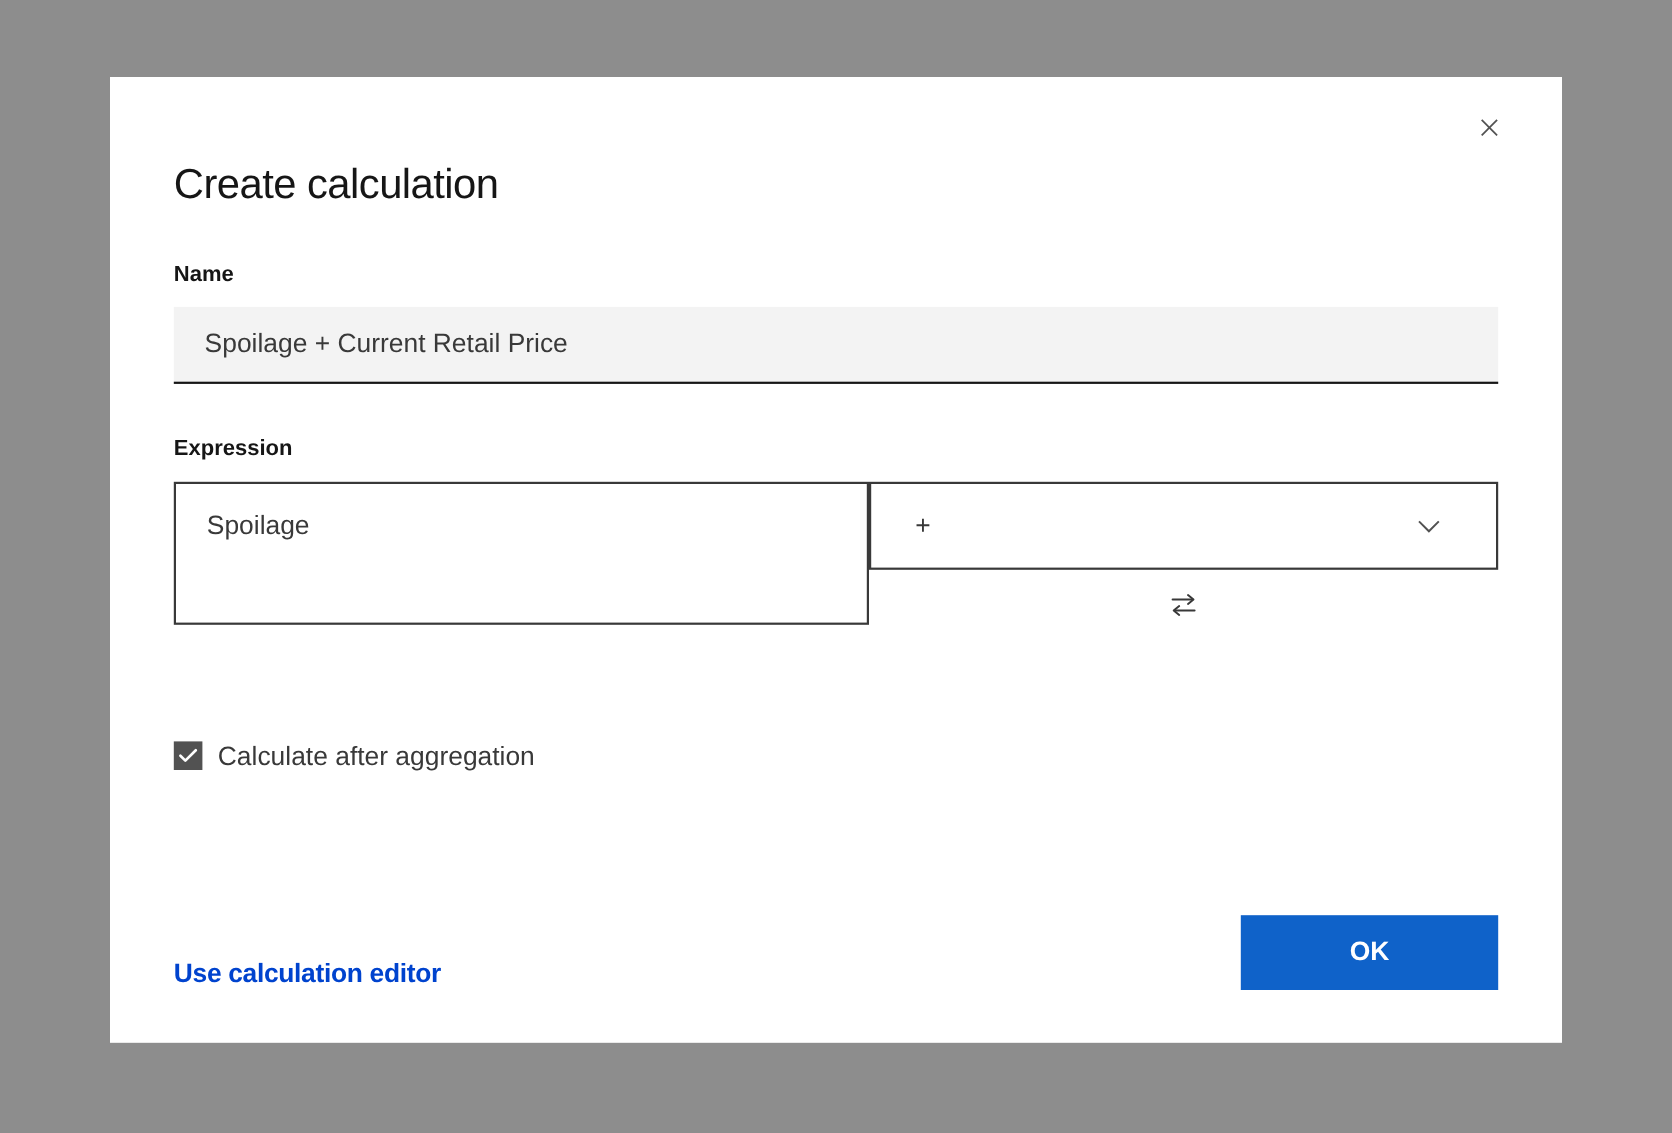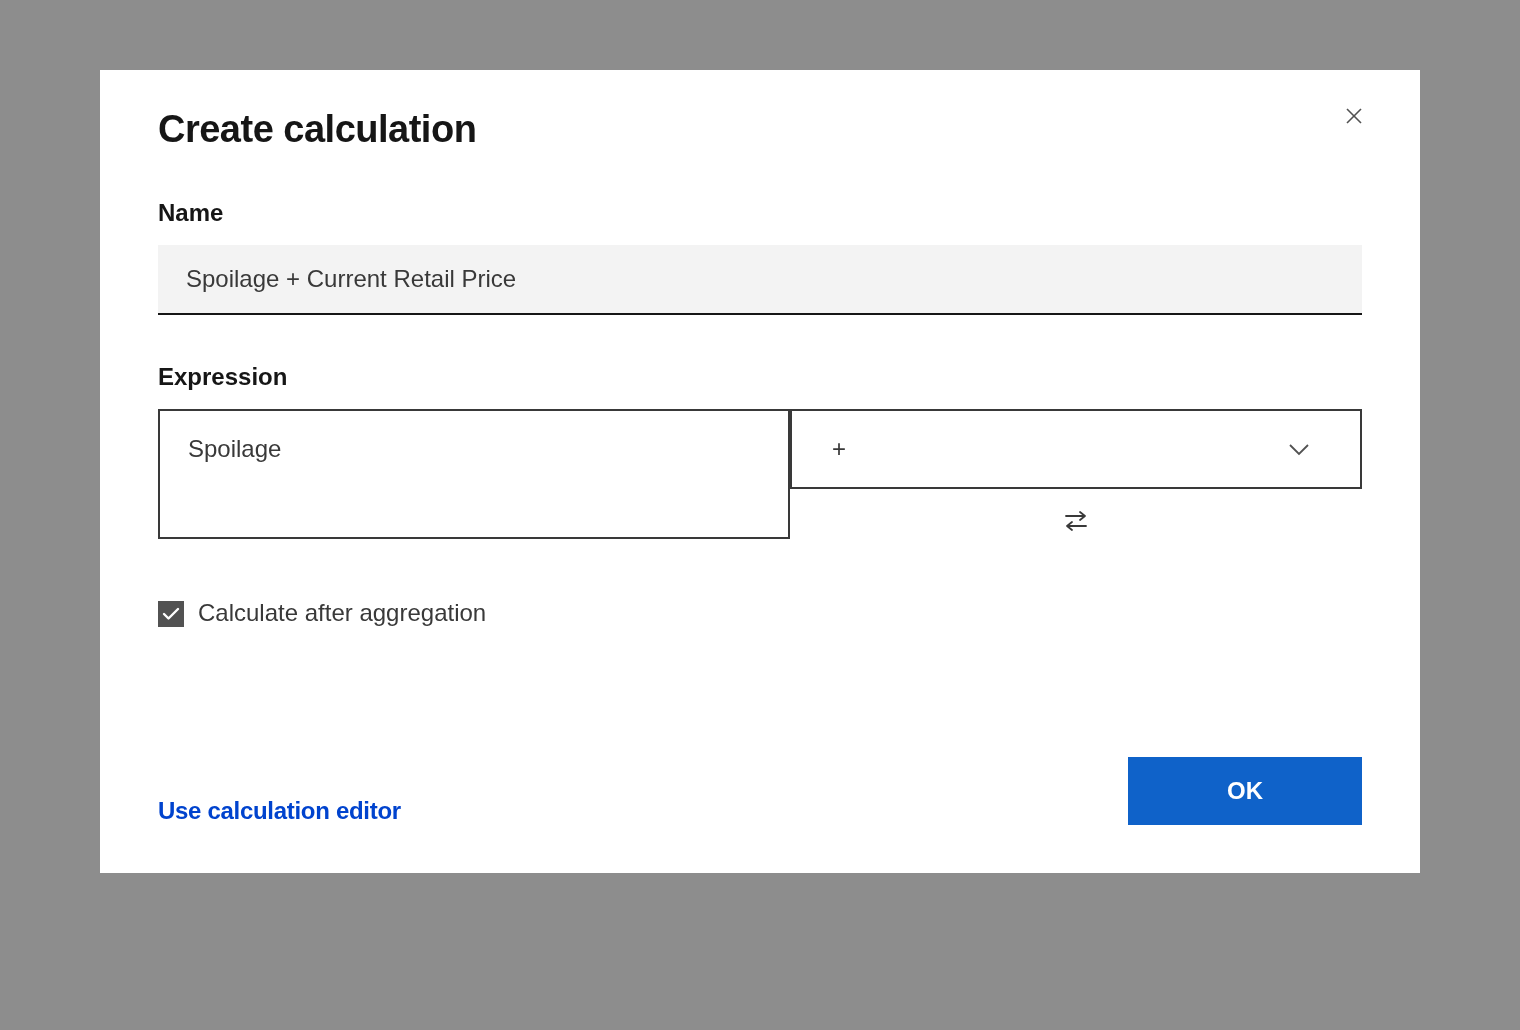--- a/index.html
+++ b/index.html
@@ -28,23 +28,24 @@
 
     .dialog-header {
       display: flex;
       justify-content: space-between;
       align-items: flex-start;
       margin-bottom: 48px;
     }
 
     .dialog-title {
       font-size: 38px;
-      font-weight: 700;
+      font-weight: 400;
       color: #161616;
       letter-spacing: -0.5px;
+      margin-top: 39px;
     }
 
     .close-btn {
       background: none;
       border: none;
       cursor: pointer;
       padding: 4px;
       display: flex;
       align-items: center;
       justify-content: center;
@@ -54,21 +55,21 @@
 
     .close-btn svg {
       width: 20px;
       height: 20px;
     }
 
     .field-group {
     }
 
     .field-label {
-      font-size: 24px;
+      font-size: 20px;
       font-weight: 700;
       color: #161616;
       display: block;
       margin-bottom: 18px;
     }
 
     .text-input {
       width: 100%;
       background: #f3f3f3;
       border: none;
@@ -141,23 +142,23 @@
       justify-content: center;
     }
 
     .swap-btn svg {
       width: 28px;
       height: 28px;
     }
 
     .checkbox-row {
       display: flex;
-      align-items: flex-end;
+      align-items: flex-start;
       gap: 14px;
-      margin-top: 60px;
+      margin-top: 106px;
     }
 
     .checkbox {
       width: 26px;
       height: 26px;
       background: #525252;
       display: flex;
       align-items: center;
       justify-content: center;
       cursor: pointer;

